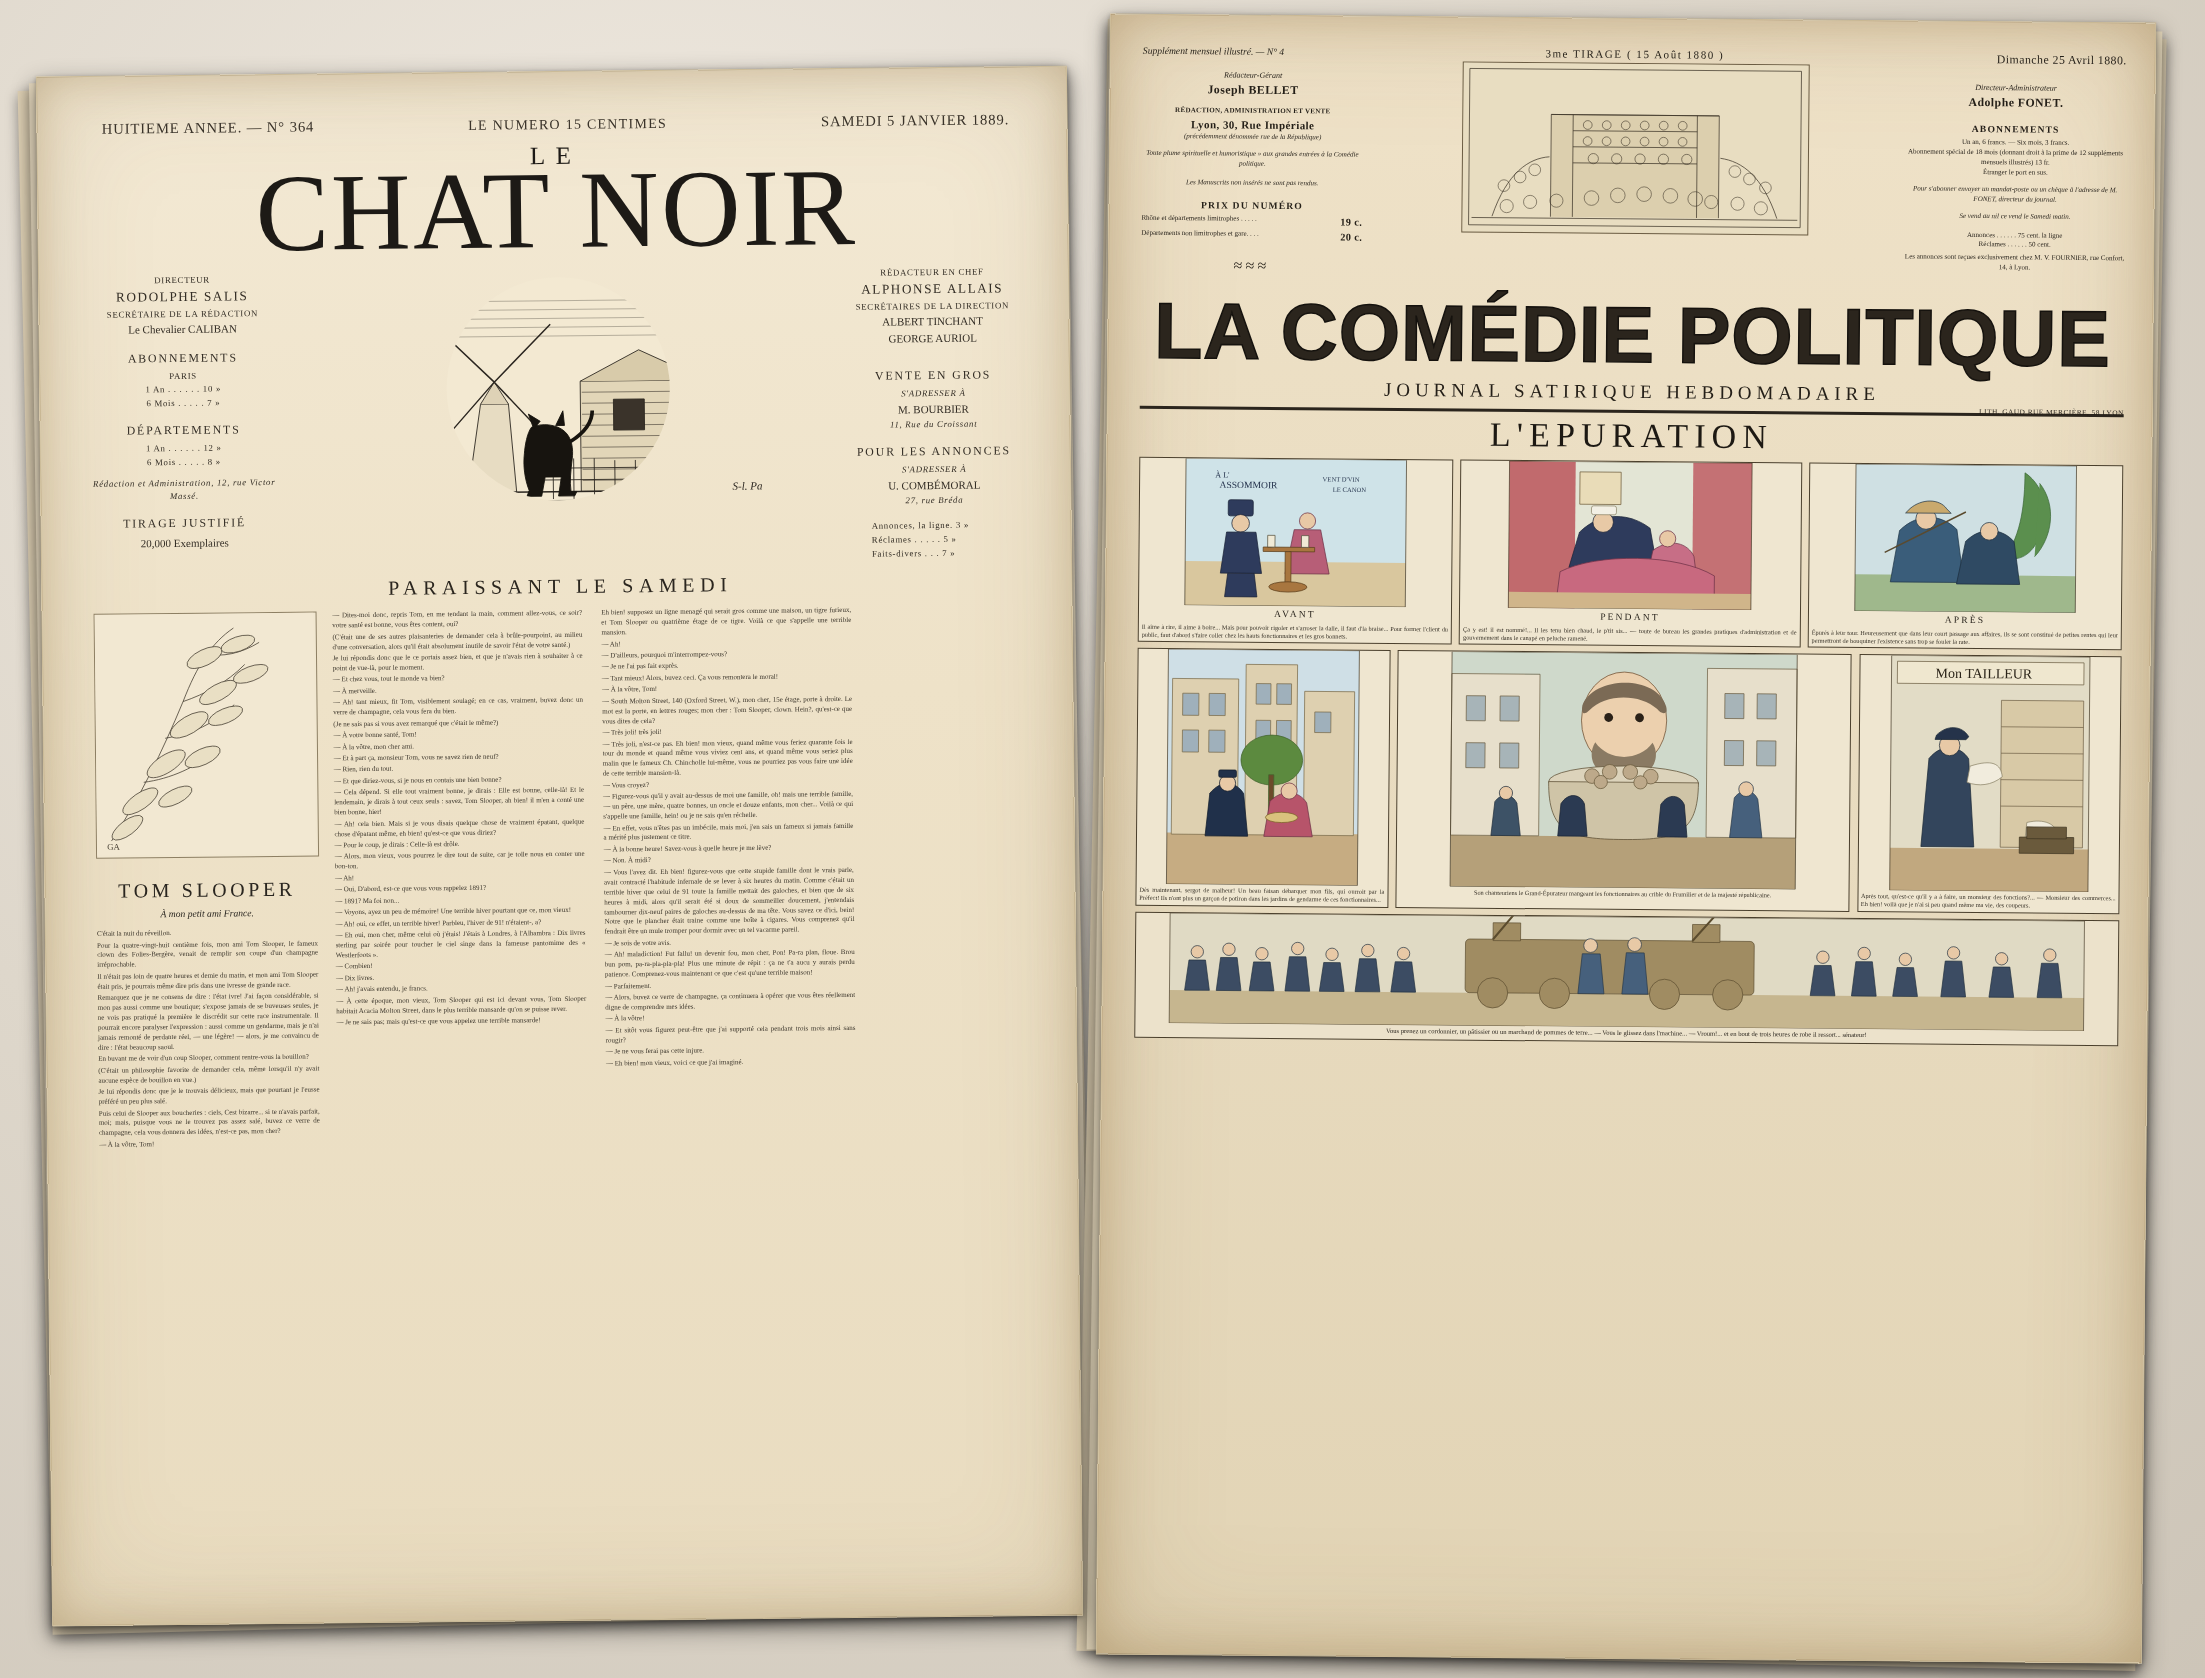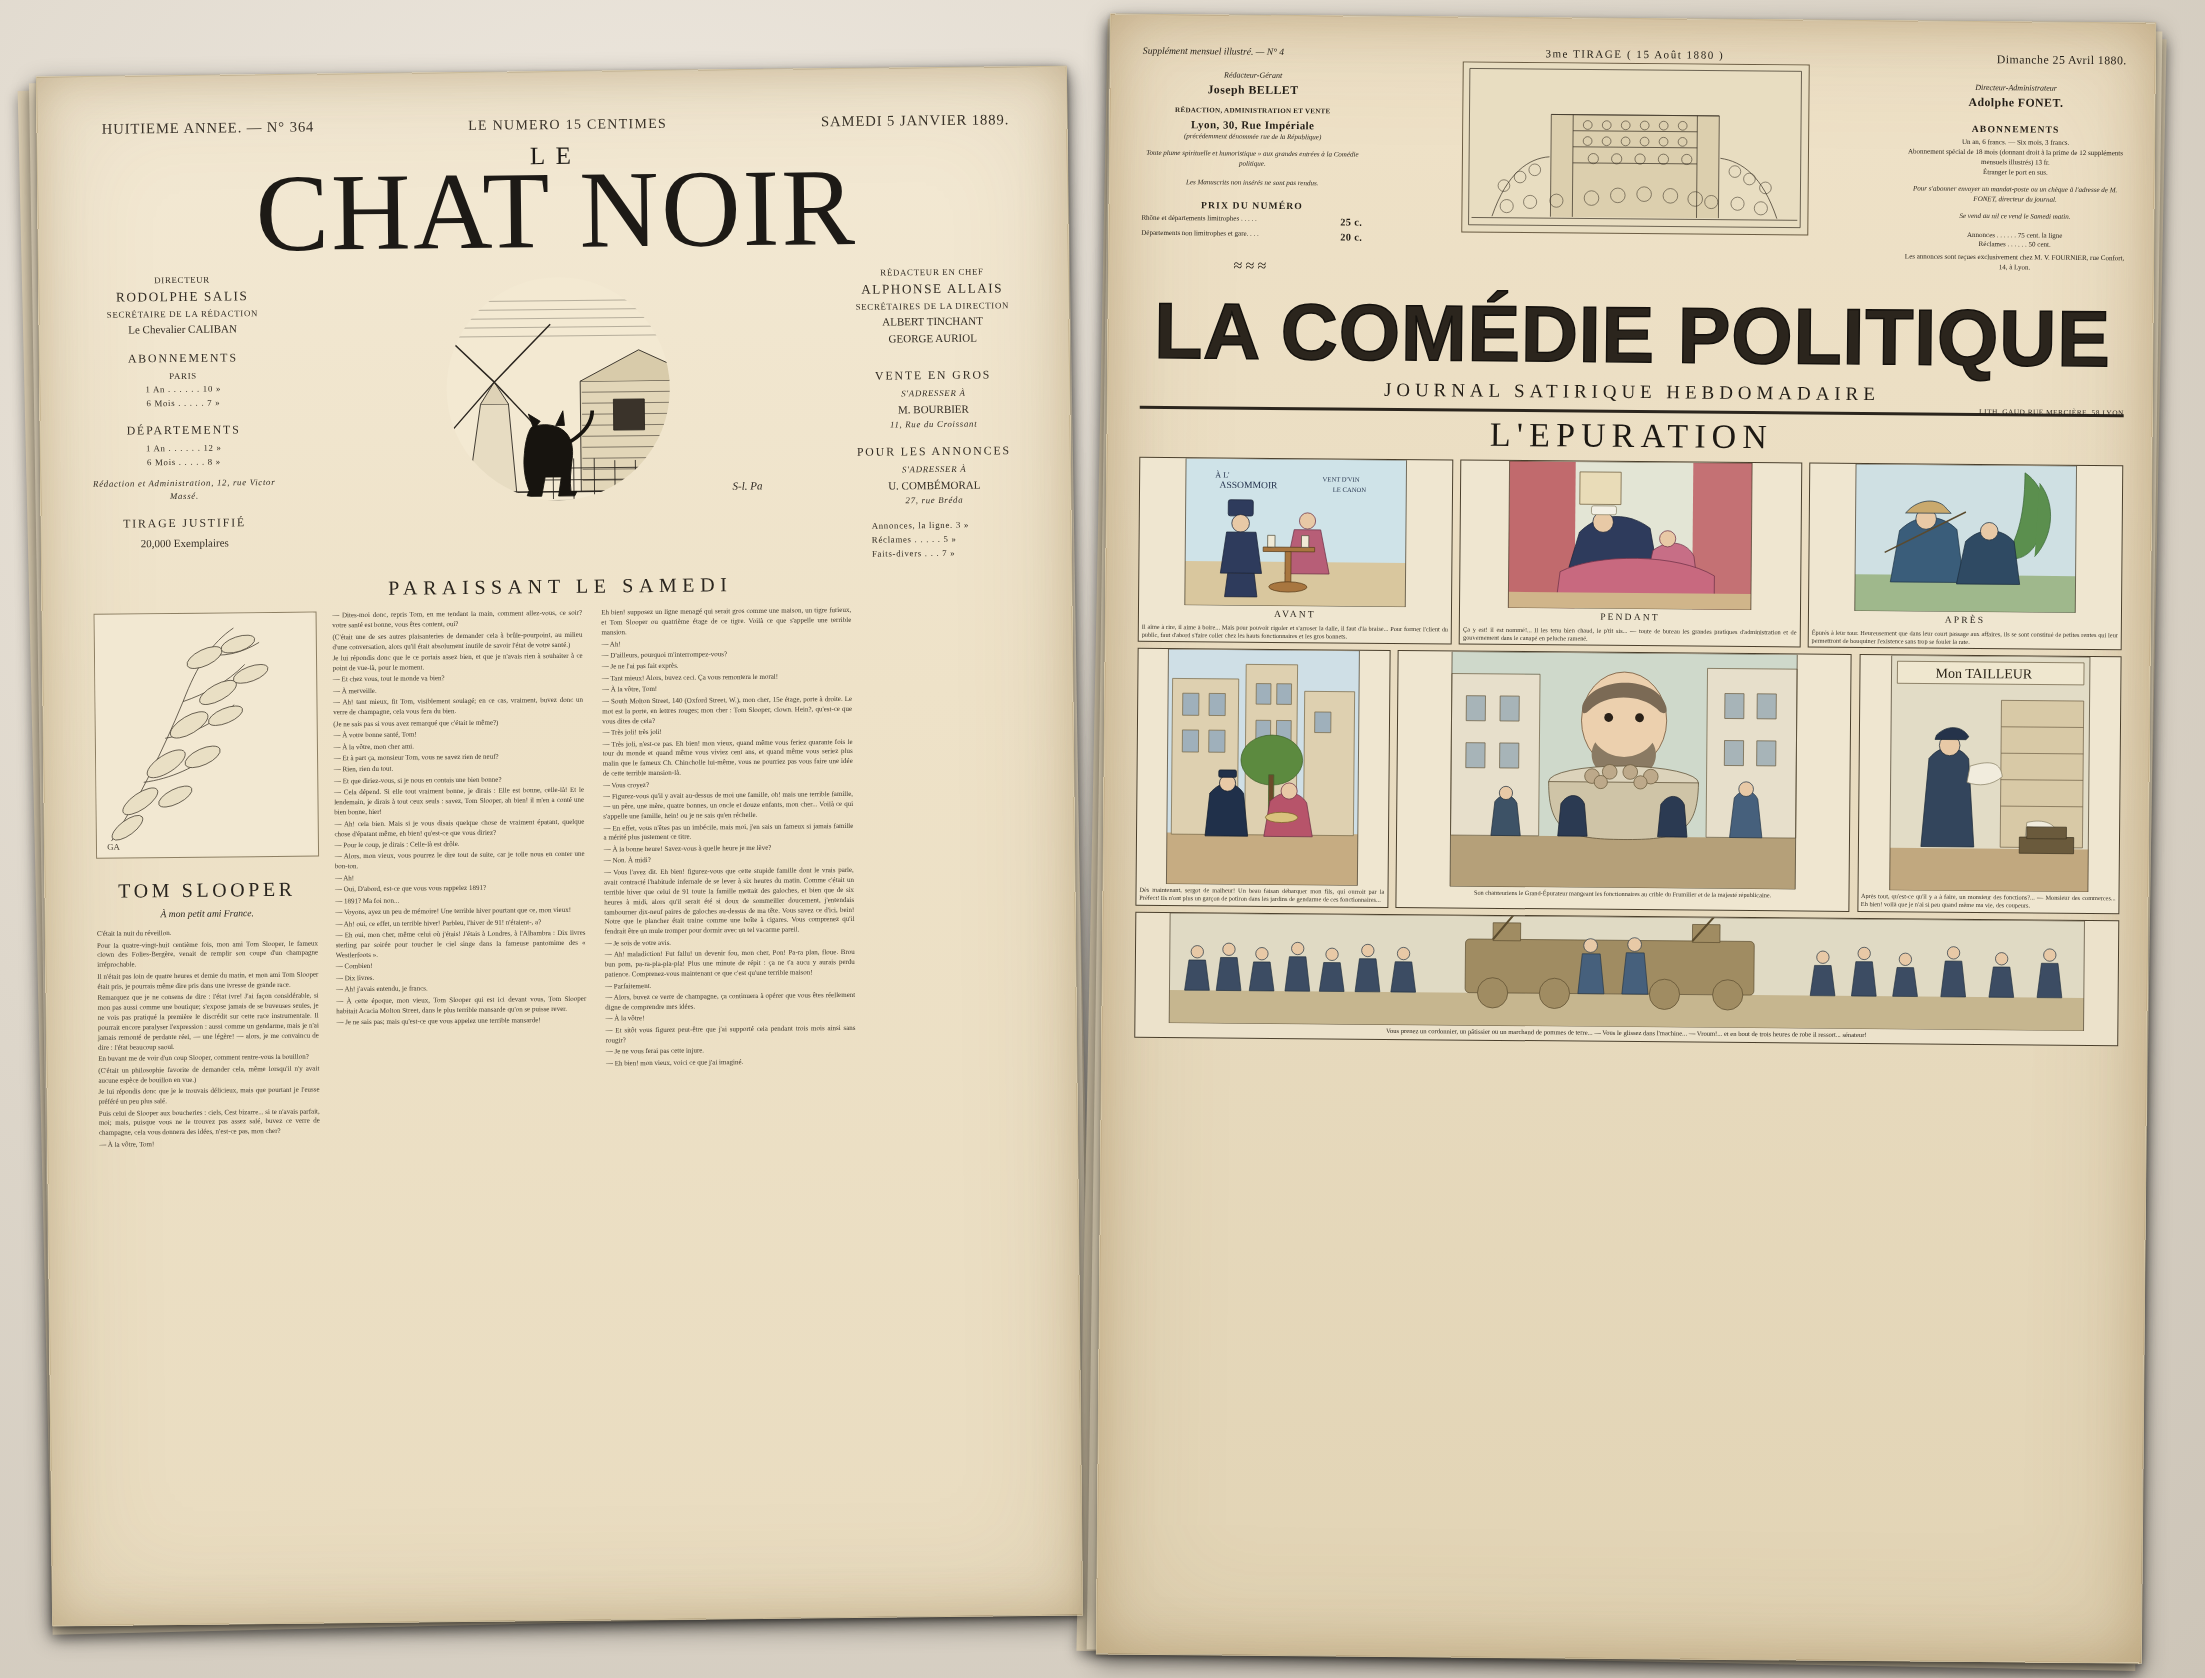--- a/index.html
+++ b/index.html
@@ -319,21 +319,21 @@
           <div style="margin-top:10.3px;font-size:8px;font-style:italic">Rédacteur-Gérant</div>
           <div class="b" style="font-size:11.8px">Joseph BELLET</div>
           <div class="tiny b" style="margin-top:7.4px">RÉDACTION, ADMINISTRATION ET VENTE</div>
           <div class="b" style="font-size:11px">Lyon, 30, Rue Impériale</div>
           <div class="tiny it">(précédemment dénommée rue de la République)</div>
           <div class="tiny it" style="margin-top:7.4px">Toute plume spirituelle et humoristique » aux grandes entrées à la Comédie politique.</div>
           <div class="tiny it" style="margin-top:8.8px">Les Manuscrits non insérés ne sont pas rendus.</div>
           <div class="hdr" style="margin-top:10.3px">PRIX DU NUMÉRO</div>
           <div class="tiny" style="display:flex;justify-content:space-between">
             <span>Rhône et départements limitrophes . . . . .</span>
-            <span class="b" style="font-size:10.3px">25 c.</span>
+            <span class="b" style="font-size:10.3px">19 c.</span>
           </div>
           <div class="tiny" style="display:flex;justify-content:space-between">
             <span>Départements non limitrophes et gare. . . .</span>
             <span class="b" style="font-size:10.3px">20 c.</span>
           </div>
           <div style="margin-top:10.3px;font-size:16px;letter-spacing:.2em">≈≈≈</div>
         </div>
 
         <div class="cp-center">
           <div class="cp-tirage">3me TIRAGE  ( 15 Août 1880 )</div>

